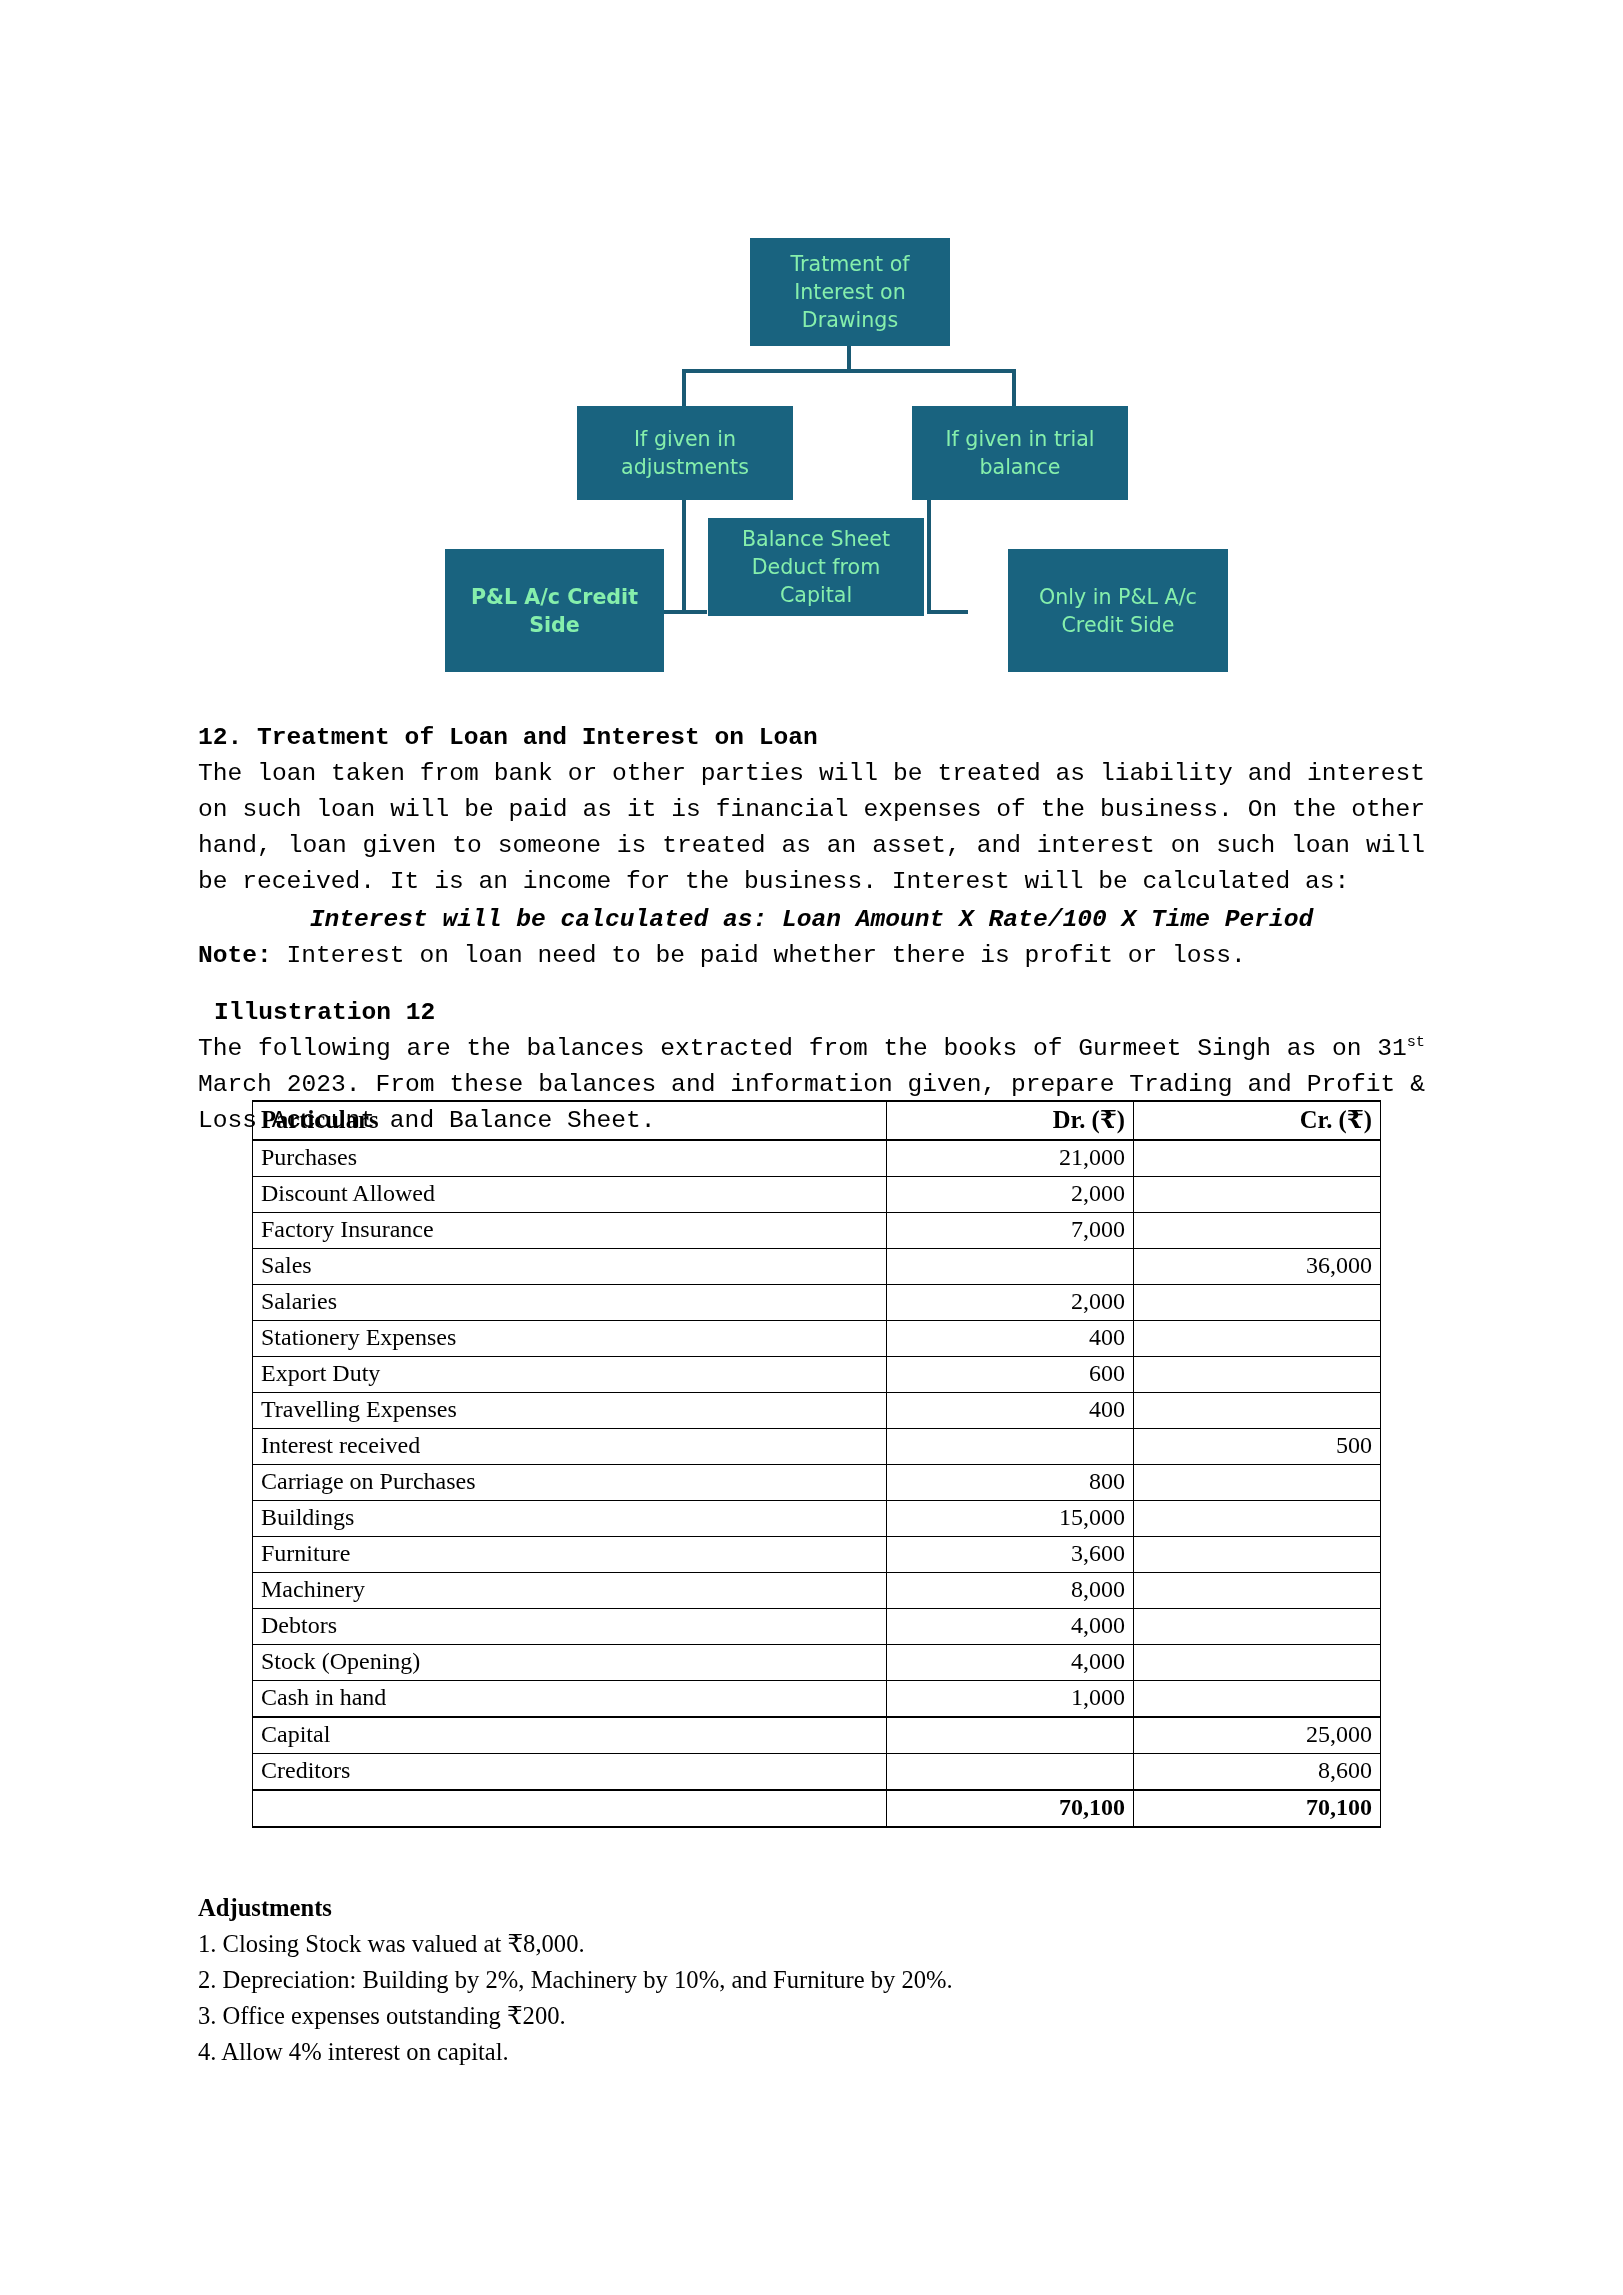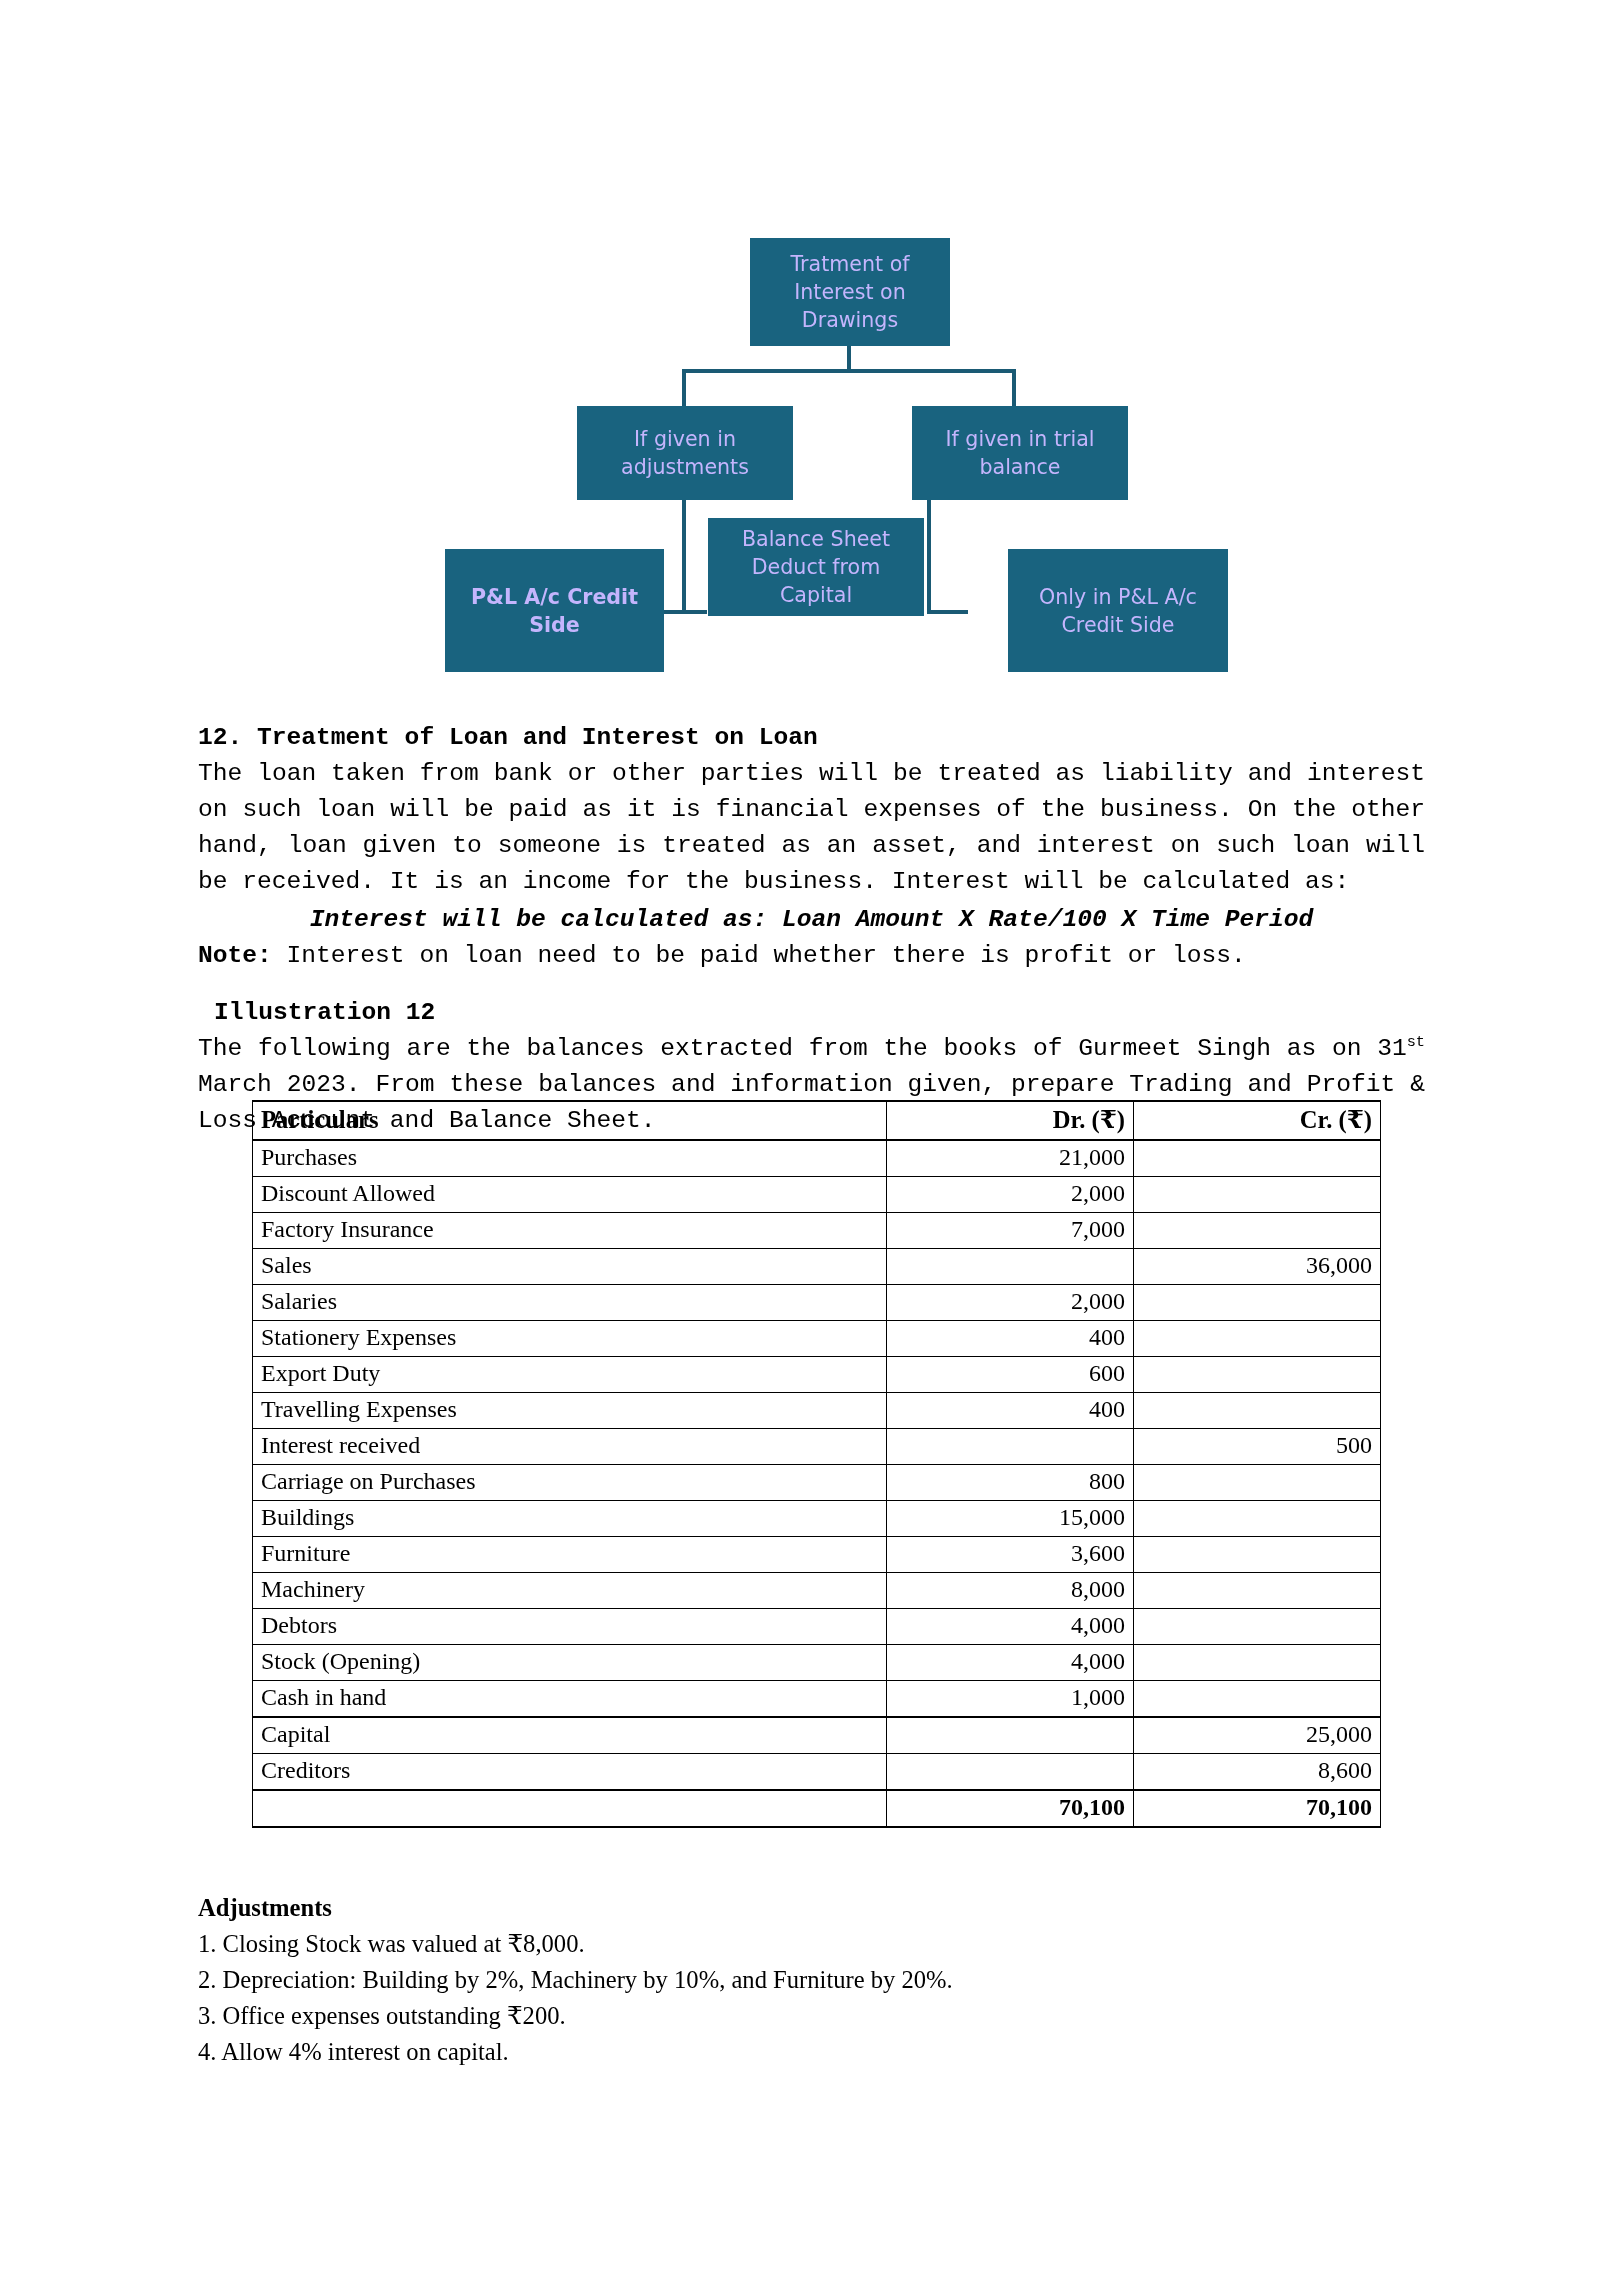--- a/index.html
+++ b/index.html
@@ -28,21 +28,21 @@
   .flowchart {
     position: absolute;
     left: 0;
     top: 0;
     width: 1623px;
     height: 713px;
   }
   .fc-box {
     position: absolute;
     background: #19637f;
-    color: #c4b5fd;
+    color: #86efac;
     font-family: "DejaVu Sans", "Liberation Sans", sans-serif;
     font-size: 20.6px;
     line-height: 28px;
     text-align: center;
     display: flex;
     align-items: center;
     justify-content: center;
     box-sizing: border-box;
     padding: 1.6px 4.8px;
     font-weight: 400;

